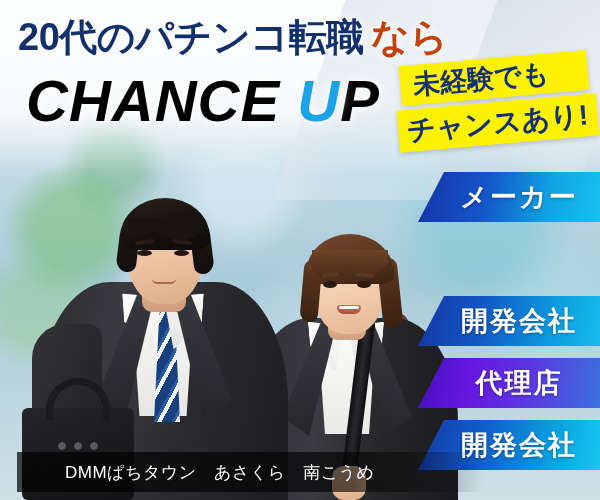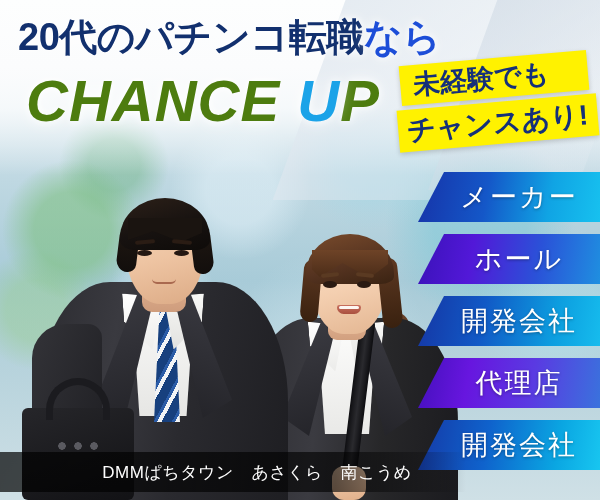--- a/index.html
+++ b/index.html
@@ -280,30 +280,30 @@
   }
 
   
   .headline {
     position:absolute; left:18px; top:18px;
     font-size:38px; font-weight:700; letter-spacing:-0.5px;
     white-space:nowrap; line-height:1;
     text-shadow:0 0 7px rgba(255,255,255,.95),0 0 14px rgba(255,255,255,.9);
   }
   .headline .dark { color:#12306e; }
-  .headline .mid  { color:#1d4ed8; }
+  .headline .mid  { color:#c2410c;margin-left:7px; }
 
   .logo {
     position:absolute; left:26px; top:72px;
     font-size:58px; font-weight:700; font-style:italic;
     letter-spacing:1px; line-height:1; white-space:nowrap;
     font-family:"Liberation Sans","DejaVu Sans",sans-serif;
     text-shadow:0 0 9px rgba(255,255,255,.95),0 0 18px rgba(255,255,255,.85);
   }
-  .logo .c1 { color:#4d7c0f;margin-top:6px; }
+  .logo .c1 { color:#000000;margin-top:6px; }
   .logo .u  { color:#1ba3e8; position:relative; }
 
   
   .badge { position:absolute; left:398px; top:56px; width:202px; height:108px; }
   .badge .bar {
     position:absolute; background:#fff200;
     color:#15307a; font-weight:700; line-height:1;
     display:flex; align-items:center;
     box-shadow:0 2px 5px rgba(0,0,0,.18);
     white-space:nowrap;
@@ -319,36 +319,36 @@
 
   
   .ribbons { position:absolute; left:418px; top:172px; width:182px; height:316px; }
   .ribbon {
     position:absolute; left:0; width:182px; height:50px;
     clip-path:polygon(26px 0,182px 0,182px 100%,0 100%);
     display:flex; align-items:center; justify-content:center;
     box-shadow:0 2px 6px rgba(0,0,0,.25);
   }
   .ribbon span {
-    color:#ffffff; font-weight:400; font-size:27px; letter-spacing:2px;
+    color:#ffffff; font-weight:700; font-size:27px; letter-spacing:2px;
     line-height:1; white-space:nowrap;
     text-shadow:0 1px 3px rgba(0,0,0,.35);
     margin-left:20px;
   }
   .r1 { top:0;   background:linear-gradient(100deg,#1633a8 0%,#1457c8 38%,#10a4e4 72%,#17c1ef 100%); }
   .r2 { top:62;  background:linear-gradient(100deg,#3a12b8 0%,#5218d8 30%,#2a52d8 66%,#1f8fe0 100%); }
   .r3 { top:124; background:linear-gradient(100deg,#1536a4 0%,#1159c6 36%,#0c9ddf 74%,#16bced 100%); }
   .r4 { top:186; background:linear-gradient(100deg,#4410bc 0%,#6716df 28%,#5a3ae2 62%,#3a72dd 100%); }
   .r5 { top:248; background:linear-gradient(100deg,#1539a6 0%,#0f62cc 38%,#0aa6e2 76%,#18c6f0 100%); }
 
   
   .credit {
-    position:absolute; left:0; bottom:8px; width:466px; height:40px;
+    position:absolute; left:17px; bottom:8px; width:466px; height:40px;
     background:linear-gradient(90deg,rgba(0,0,0,.70) 0%,rgba(0,0,0,.62) 72%,rgba(0,0,0,0) 100%);
-    display:flex; align-items:center;justify-content:center;
+    display:flex; align-items:center;
   }
   .credit span {
     color:#ffffff; font-size:17px; font-weight:400;
     padding-left:48px; letter-spacing:.5px; white-space:nowrap;
   }
 </style>
 </head>
 <body>
 
 <div id="banner">
@@ -435,23 +435,20 @@
   <div class="badge">
     <div class="bar bar1">未経験でも</div>
     <div class="bar bar2">チャンスあり!</div>
   </div>
 
   
   <div class="ribbons">
     <div class="ribbon r1">
         <span>メーカー</span>
       </div>
-    <div class="ribbon r2" style="top:62px">
-        <span>ホール</span>
-      </div>
     <div class="ribbon r4" style="top:186px">
         <span>代理店</span>
       </div>
     <div class="ribbon r3" style="top:124px">
         <span>開発会社</span>
       </div>
     <div class="ribbon r5" style="top:248px">
         <span>開発会社</span>
       </div>
   </div>

